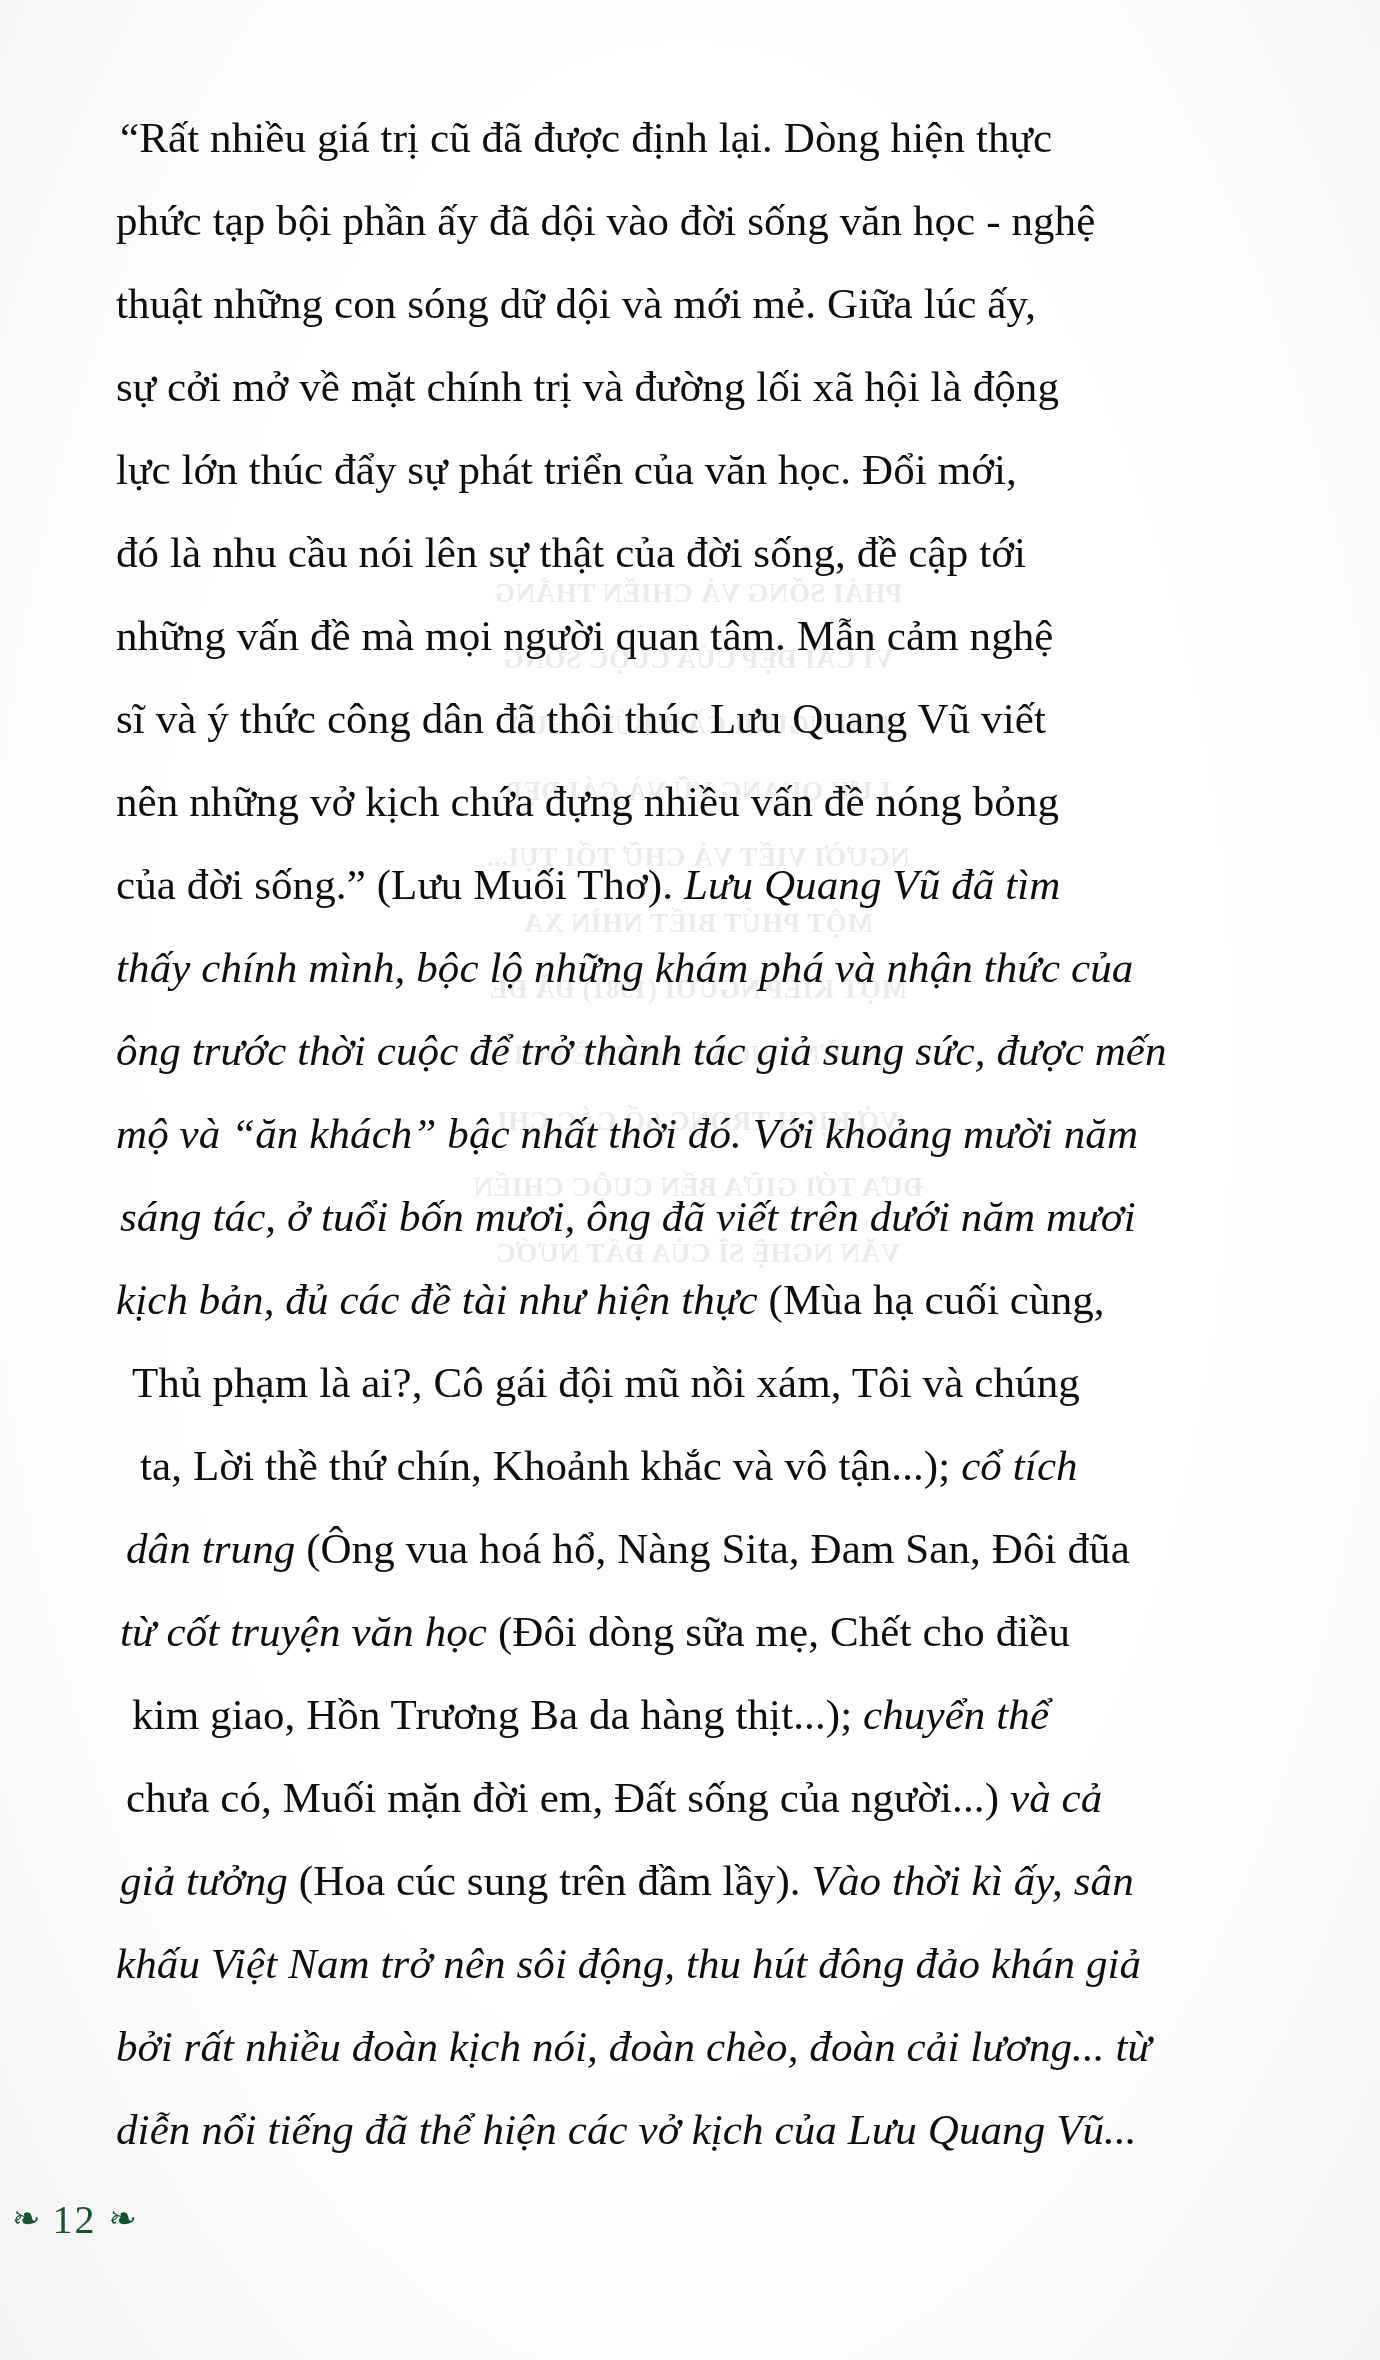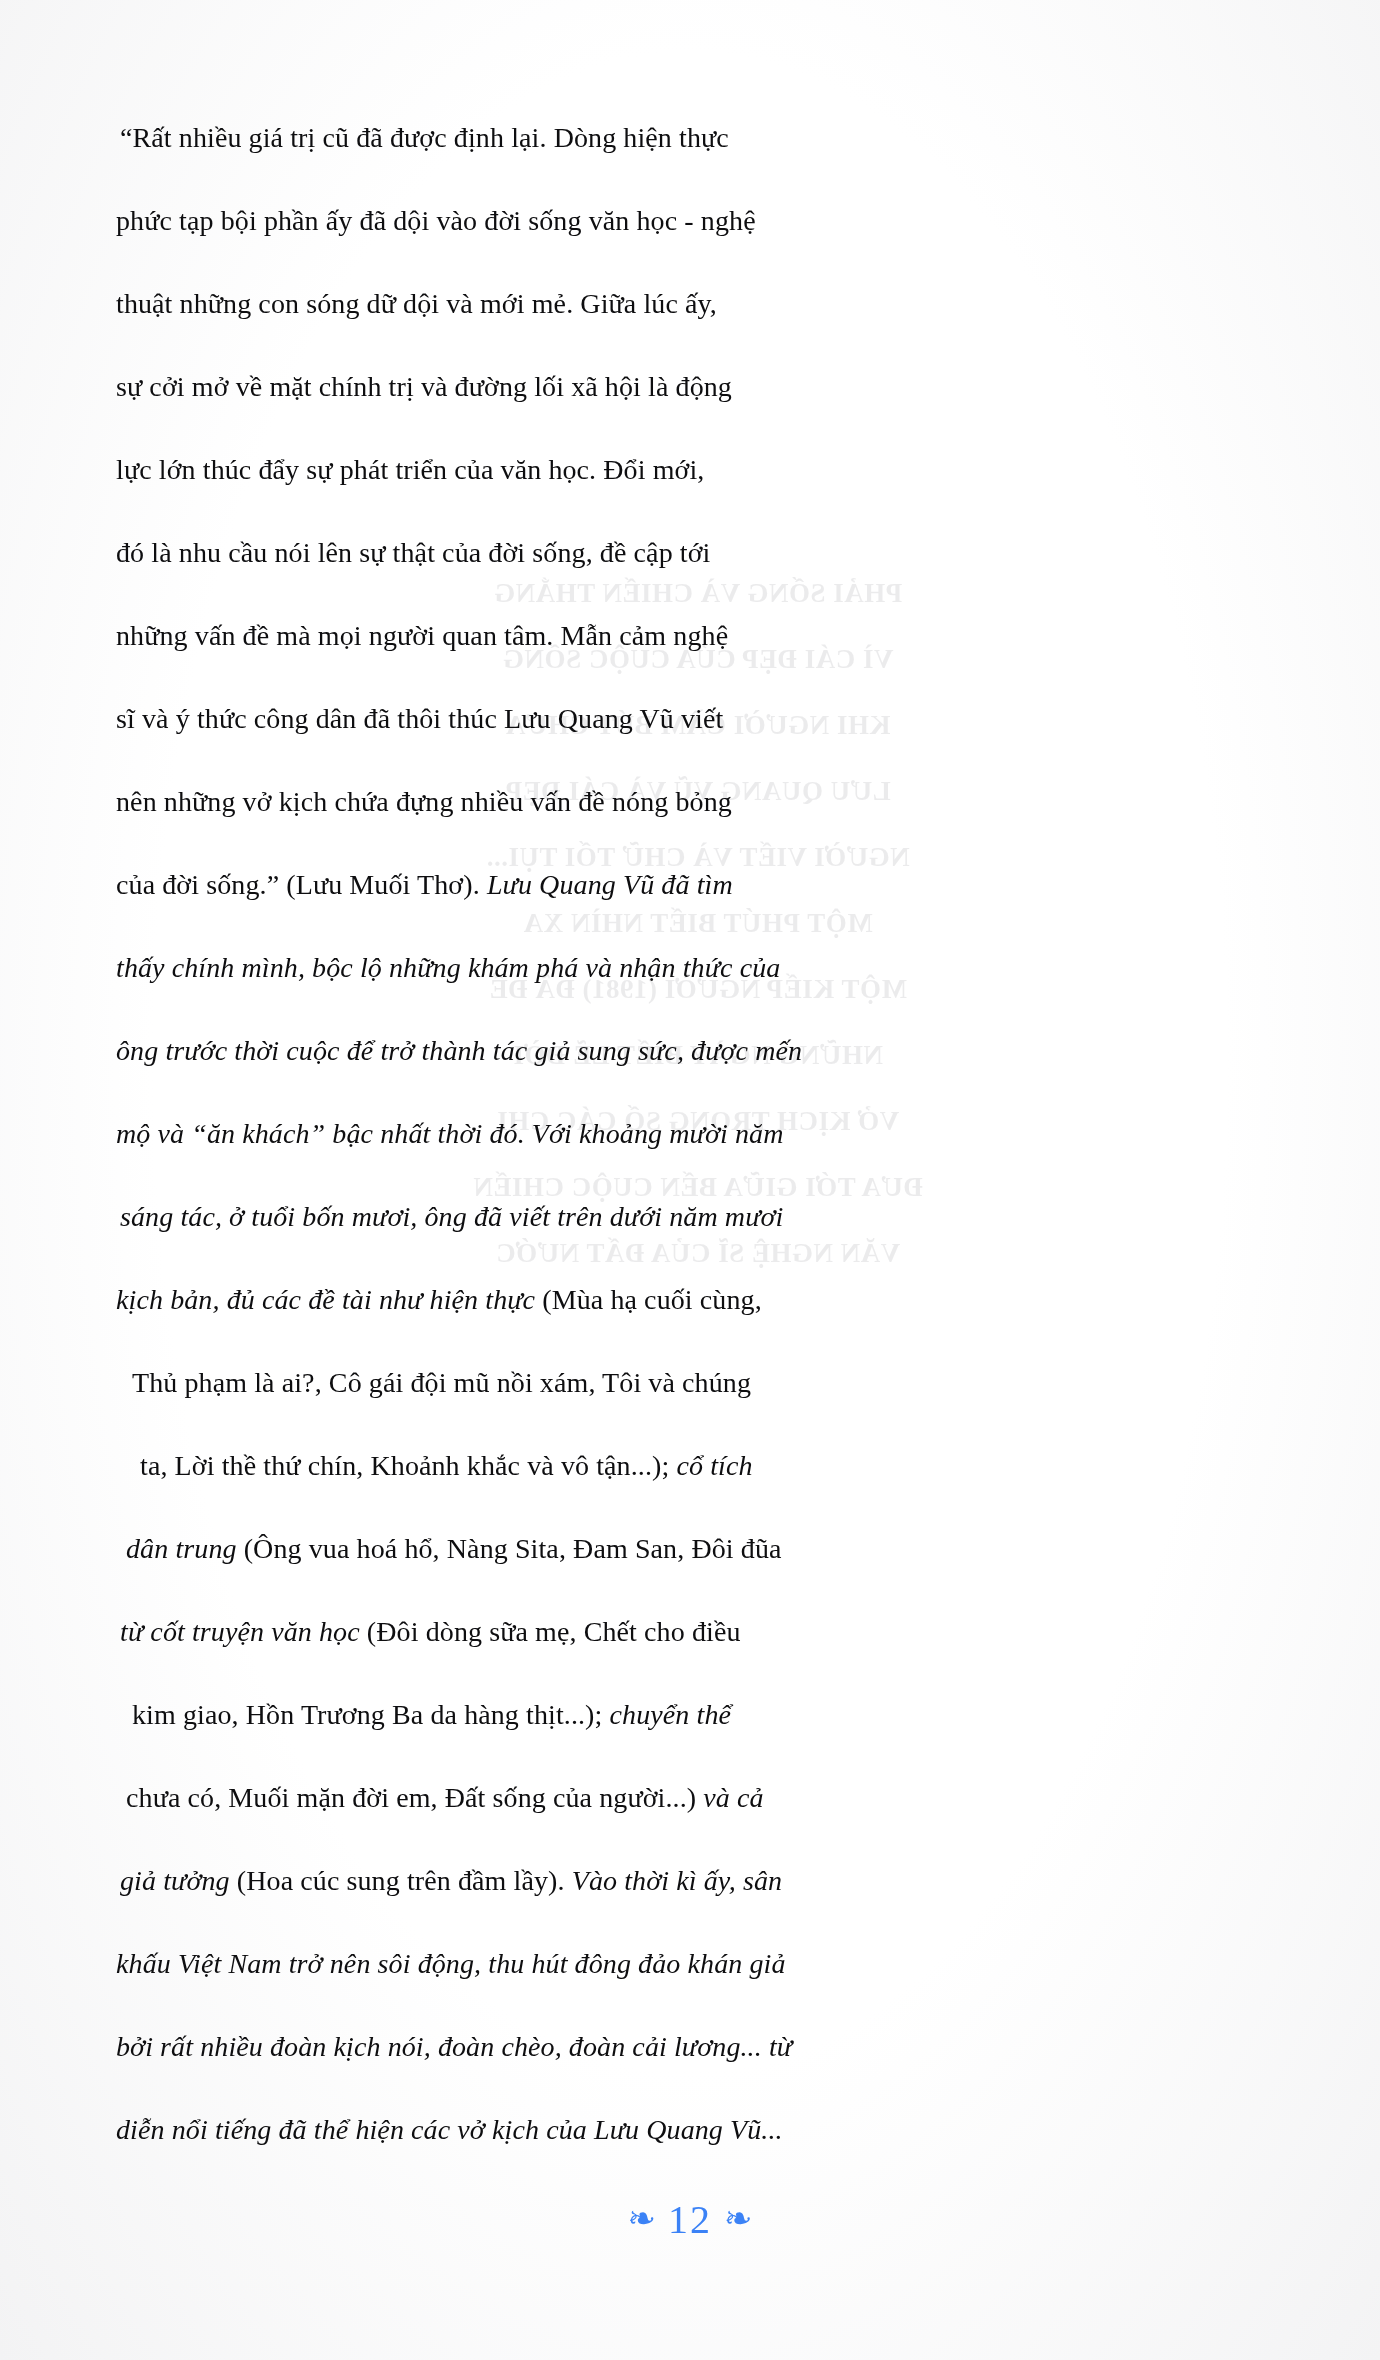--- a/index.html
+++ b/index.html
@@ -44,43 +44,42 @@
     pointer-events: none;
     filter: blur(0.6px);
   }
   .text-block {
     position: absolute;
     left: 116px;
     top: 96px;
     width: 1156px;
   }
   .line {
-    font-size: 28px;
+    font-size: 43px;
     line-height: 83px;
     white-space: nowrap;
     letter-spacing: 0.1px;
   }
   .line .it { font-style: italic; }
   .line .ro { font-style: normal; }
 
   
   .i0  { padding-left: 0px; }
   .i1  { padding-left: 4px; }
   .i2  { padding-left: 10px; }
   .i3  { padding-left: 16px; }
   .i4  { padding-left: 24px; }
 
   .footer {
     position: absolute;
     left: 0;
     right: 0;
     top: 2196px;
-    text-align: center;
     font-size: 40px;
-    color: #3b82f6;
+    color: #14532d;
     letter-spacing: 2px;
   }
   .footer .orn {
     font-size: 34px;
     vertical-align: 3px;
     margin: 0 12px;
     letter-spacing: 0;
   }
   .footer .pg {
     font-family: "Liberation Serif", "DejaVu Serif", serif;

